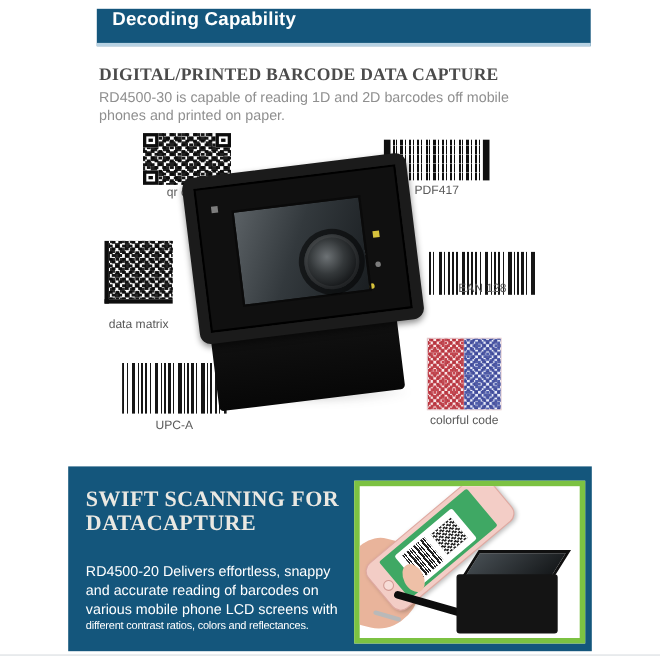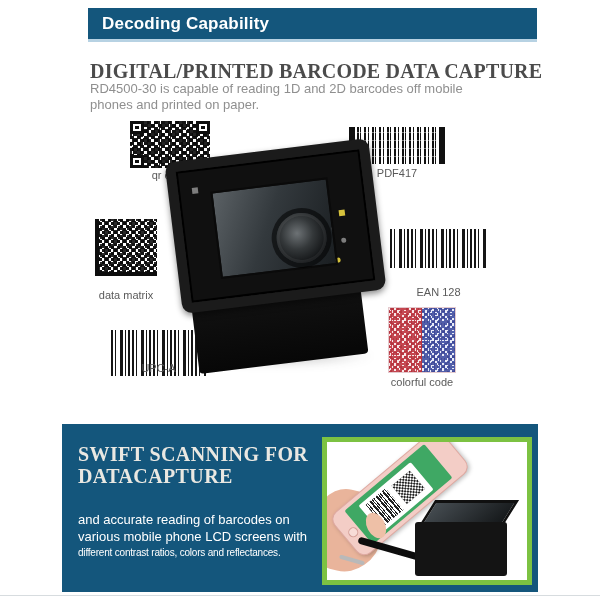--- a/index.html
+++ b/index.html
@@ -7,26 +7,26 @@
     --label-text:#5A5A5A; --green-border:#7CC242; --swift-heading:#EAE8E2; --swift-body:#FFFFFF;
     --phone-green:#3FA864; --phone-pink:#F3CDC6; --colorful-red:#C9444E; --colorful-blue:#4F5FAE;
   }
   *{margin:0;padding:0;box-sizing:border-box}
   html,body{background:#fff}
   body{font-family:"Liberation Sans",sans-serif}
   .page{position:relative;width:600px;height:600px;background:#fff;overflow:hidden}
 
   
   .header-bar{position:absolute;left:88px;top:8px;width:449px;height:34px;background:var(--teal);
-    border-bottom:3px solid var(--underline);display:flex;align-items:center;padding-left:14px}
+    border-bottom:3px solid var(--underline);display:flex;align-items:flex-start;padding-left:14px}
   .header-title{color:#fff;font-size:17px;font-weight:bold;letter-spacing:.2px}
 
   
   .intro-title{position:absolute;left:90px;top:60px;font-family:"Liberation Serif",serif;
-    font-size:20px;font-weight:600;color:var(--title-text);letter-spacing:.2px}
+    font-size:16px;font-weight:600;color:var(--title-text);letter-spacing:.2px}
   .intro-body{position:absolute;left:90px;top:81px;width:380px;font-size:13px;color:var(--muted-text);line-height:1.25}
 
   
   .code-label{position:absolute;font-size:11px;color:var(--label-text);text-align:center;white-space:nowrap}
 
   
   .qr{position:absolute;left:130px;top:121px;width:80px;height:47px;
     background:
       repeating-conic-gradient(from 0deg, rgba(10,10,10,.9) 0% 25%, transparent 0% 50%) 2px 3px / 11px 9px,
       repeating-conic-gradient(#141414 0% 25%, #fff 0% 50%) 0 0 / 7px 6px}
@@ -142,26 +142,26 @@
 
   <div class="pdf417">
     <div class="inner"></div>
   </div>
   <div class="code-label" style="left:349px;top:167px;width:96px">PDF417</div>
 
   <div class="dm"></div>
   <div class="code-label" style="left:76px;top:289px;width:100px">data matrix</div>
 
   <div class="ean128 bars"></div>
-  <div class="code-label" style="left:390px;top:286px;width:97px">EAN 128</div>
+  <div class="code-label" style="left:390px;top:256px;width:97px">EAN 128</div>
 
   <div class="upca">
     <div class="inner bars"></div>
   </div>
-  <div class="code-label" style="left:106px;top:362px;width:105px">UPC-A</div>
+  <div class="code-label" style="left:106px;top:381px;width:105px">UPC-A</div>
 
   <div class="colorful">
     <div class="half left"></div>
     <div class="half right"></div>
   </div>
   <div class="code-label" style="left:388px;top:376px;width:68px">colorful code</div>
 
   <div class="device">
     <div class="device-shadow"></div>
     <div class="device-body"></div>
@@ -179,20 +179,21 @@
       </div>
     </div>
   </div>
 
   <div class="swift-panel">
     <div class="swift-title">
       <span class="line">SWIFT SCANNING FOR</span>
       <span class="line">DATACAPTURE</span>
     </div>
     <div class="swift-body">
+      <span class="line">RD4500-20 Delivers effortless, snappy</span>
       <span class="line">and accurate reading of barcodes on</span>
       <span class="line">various mobile phone LCD screens with</span>
       <span class="line">different contrast ratios, colors and reflectances.</span>
     </div>
   </div>
 
   <div class="photo">
     <div class="hand"></div>
     <div class="phone">
       <div class="phone-screen">

